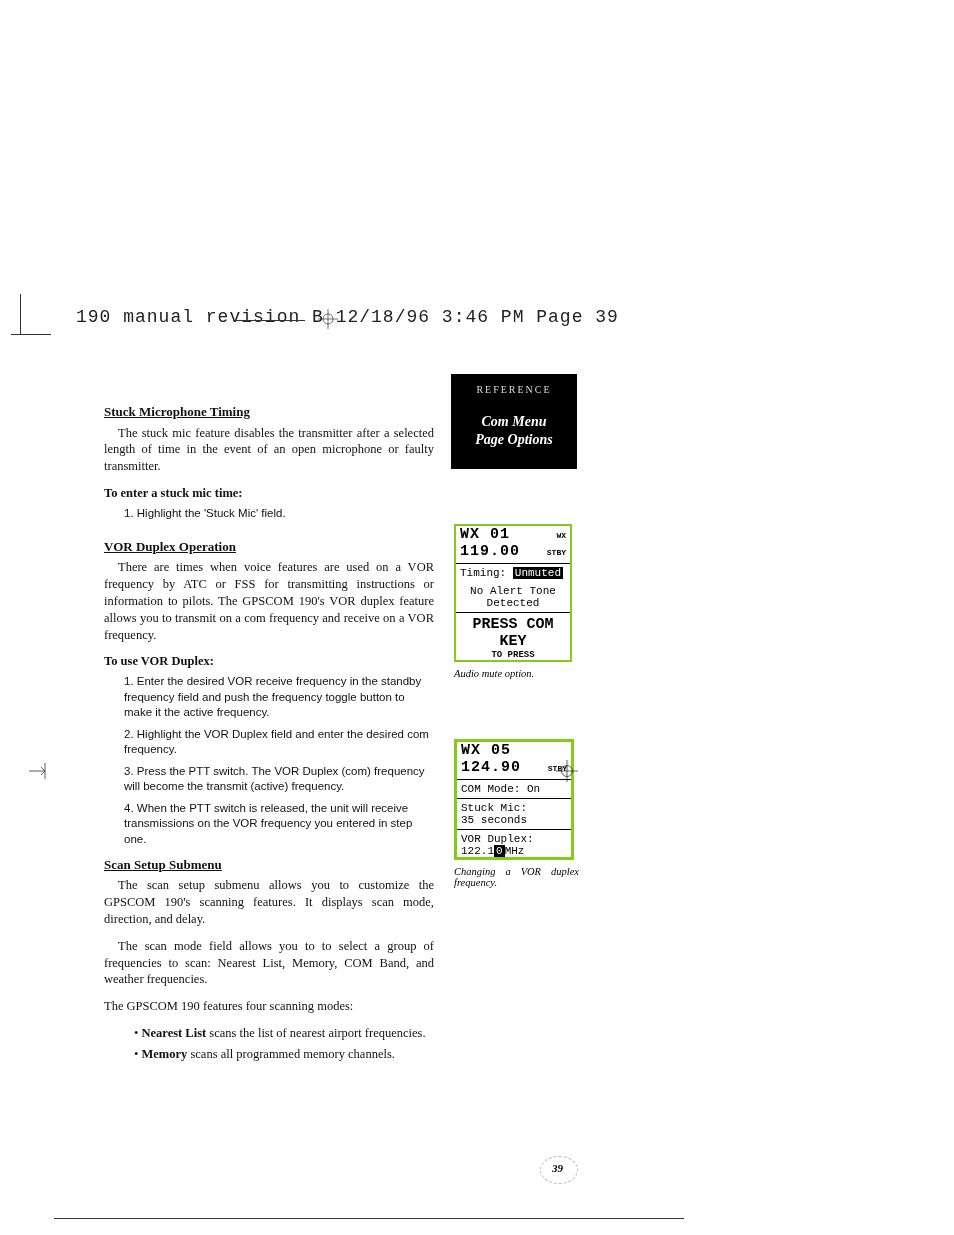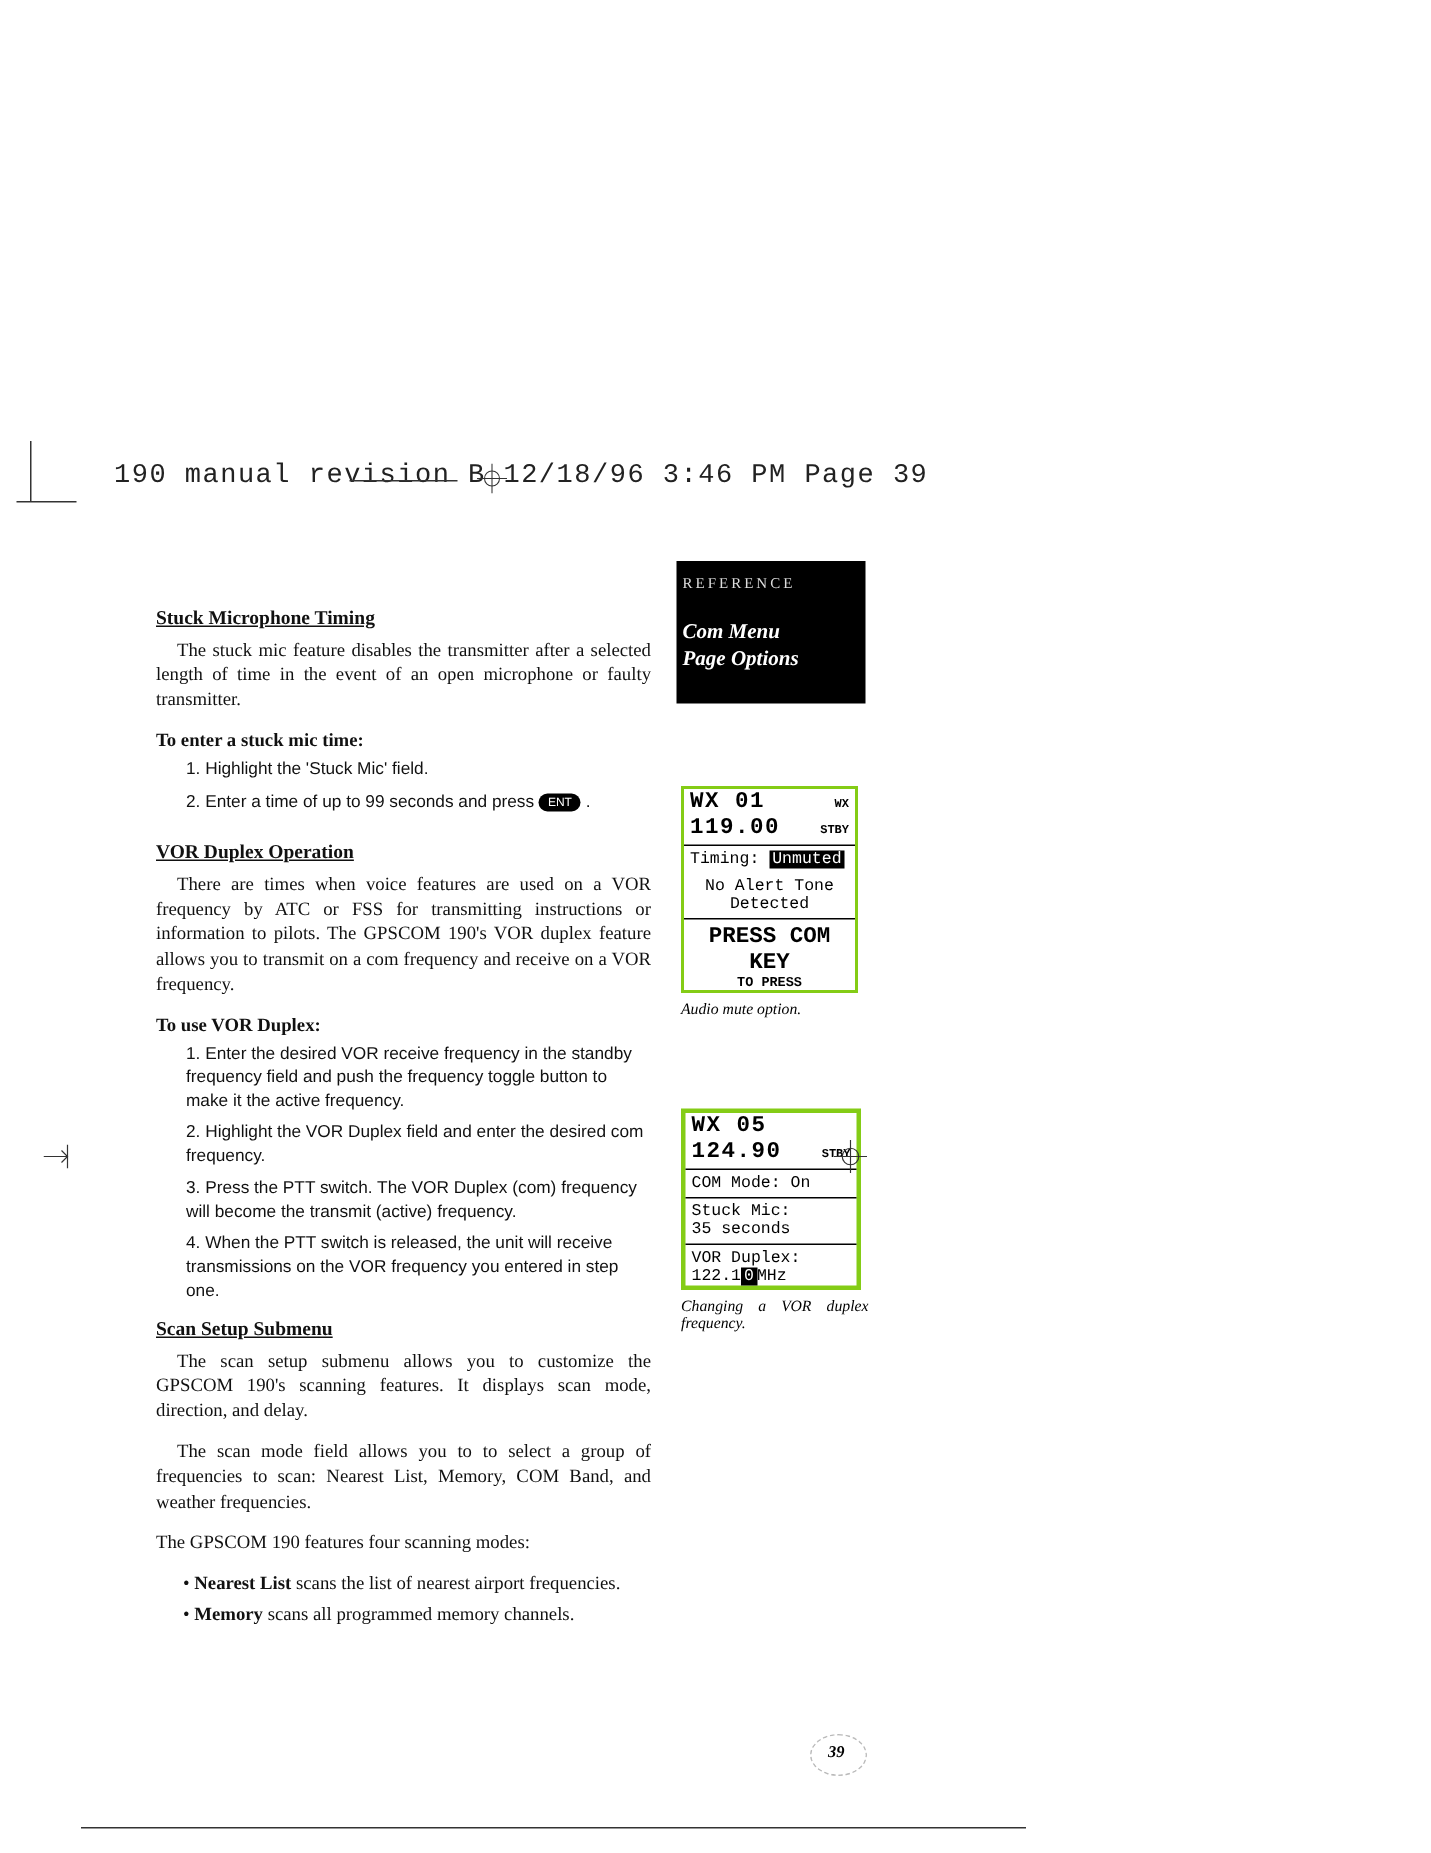--- a/index.html
+++ b/index.html
@@ -82,21 +82,21 @@
     font-weight: bold;
     margin: 6px 0 4px 0;
     font-size: 12.5px;
   }
   .step {
     margin: 4px 0 6px 20px;
     font-family: Helvetica, Arial, sans-serif;
     font-size: 11.5px;
   }
   .bullets {
-    margin-left: 18px;
+    margin-left: 30px;
   }
   .bullet {
     margin: 4px 0;
   }
   .ent-btn {
     display: inline-block;
     background: #000;
     color: #fff;
     border-radius: 999px;
     font-family: Helvetica, Arial, sans-serif;
@@ -109,20 +109,21 @@
   .right-col {
     position: absolute;
     top: 374px;
     left: 451px;
     width: 220px;
   }
   .black-box {
     width: 118px;
     background: #000;
     color: #fff;
+    text-align: center;
     padding: 10px 4px 20px 4px;
     margin: 0 0 55px 0;
     font-family: Georgia, serif;
   }
   .black-box .ref {
     font-size: 10px;
     letter-spacing: 2px;
     color: #ddd;
     margin-bottom: 18px;
   }
@@ -235,23 +236,20 @@
           <line x1="0" y1="10" x2="20" y2="10" stroke="#333" stroke-width="0.7"></line>
         </svg>
     </div>
 
     <div class="left-col">
 
       <div class="heading">Stuck Microphone Timing</div>
       <div class="para">The stuck mic feature disables the transmitter after a selected length of time in the event of an open microphone or faulty transmitter.</div>
       <div class="sub">To enter a stuck mic time:</div>
       <div class="step">1. Highlight the 'Stuck Mic' field.</div>
-      <div class="step">
-        <span>2. Enter a time of up to 99 seconds and press </span><span class="ent-btn">ENT</span><span> .</span>
-      </div>
 
       <div class="heading" style="margin-top:16px">VOR Duplex Operation</div>
       <div class="para">There are times when voice features are used on a VOR frequency by ATC or FSS for transmitting instructions or information to pilots. The GPSCOM 190's VOR duplex feature allows you to transmit on a com frequency and receive on a VOR frequency.</div>
       <div class="sub">To use VOR Duplex:</div>
       <div class="step">1. Enter the desired VOR receive frequency in the standby frequency field and push the frequency toggle button to make it the active frequency.</div>
       <div class="step">2. Highlight the VOR Duplex field and enter the desired com frequency.</div>
       <div class="step">3. Press the PTT switch. The VOR Duplex (com) frequency will become the transmit (active) frequency.</div>
       <div class="step">4. When the PTT switch is released, the unit will receive transmissions on the VOR frequency you entered in step one.</div>
 
       <div class="heading" style="">Scan Setup Submenu</div>

